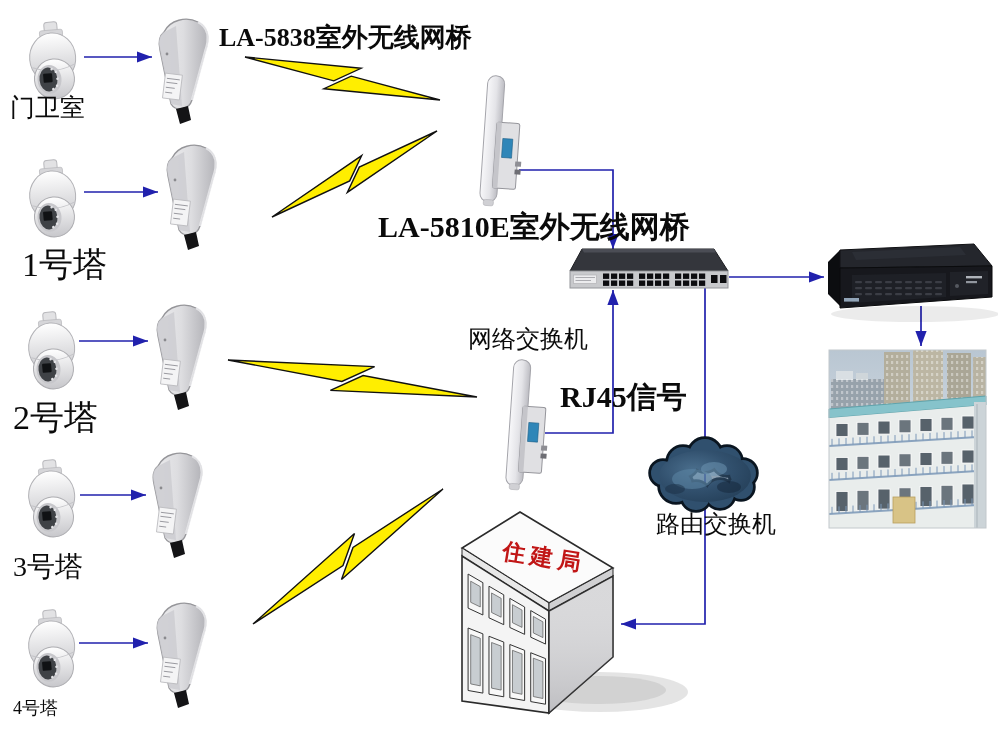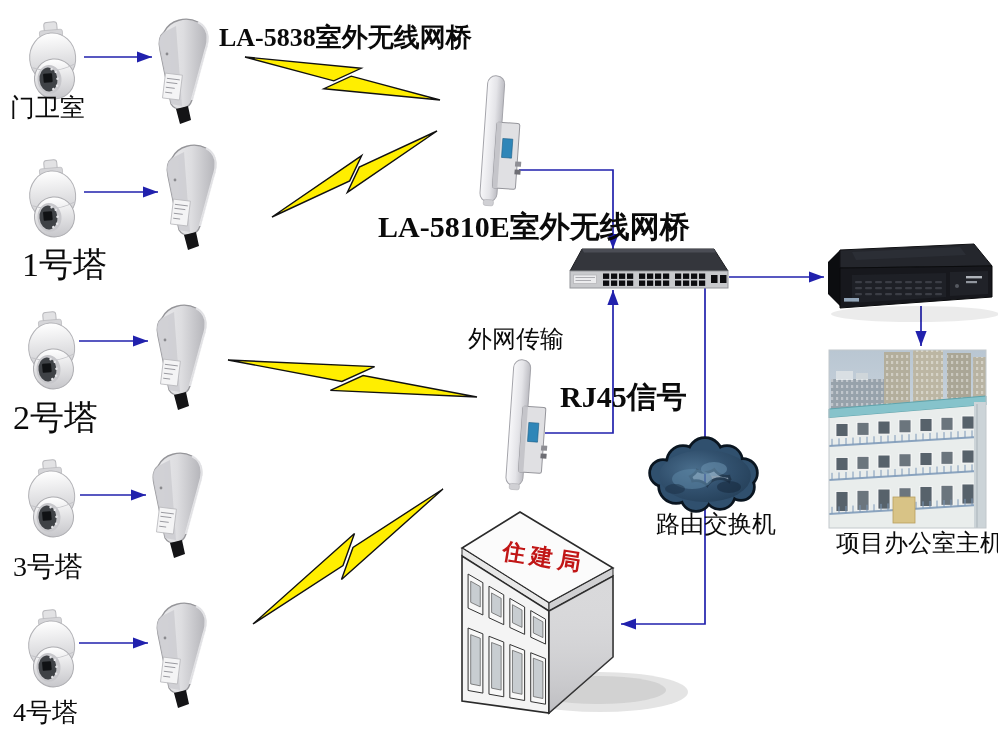--- a/index.html
+++ b/index.html
@@ -501,21 +501,20 @@
         <rect x="974" y="402" width="12" height="126" fill="#ccd4d8"></rect>
         <line x1="977" y1="404" x2="977" y2="528" stroke="#aab4ba" stroke-width="1"></line>
         <rect x="829" y="350" width="157" height="178" fill="none" stroke="#c2c8cc" stroke-width="1"></rect>
       </g>
     </svg>
 
   <div class="lbl bold" style="left:219px;top:24px;font-size:26px">LA-5838室外无线网桥</div>
   <div class="lbl" style="left:10px;top:95px;font-size:25px">门卫室</div>
   <div class="lbl" style="left:22px;top:247px;font-size:34px">1号塔</div>
   <div class="lbl bold" style="left:378px;top:211px;font-size:30px">LA-5810E室外无线网桥</div>
-  <div class="lbl" style="left:468px;top:327px;font-size:24px">外网传输</div>
+  <div class="lbl" style="left:468px;top:327px;font-size:24px">网络交换机</div>
   <div class="lbl bold" style="left:560px;top:381px;font-size:30px">RJ45信号</div>
   <div class="lbl" style="left:13px;top:400px;font-size:34px">2号塔</div>
   <div class="lbl" style="left:656px;top:512px;font-size:24px">路由交换机</div>
   <div class="lbl bold red" style="left:502px;top:546px;font-size:23px;transform:rotate(9deg)">住建局</div>
   <div class="lbl" style="left:13px;top:552px;font-size:28px">3号塔</div>
-  <div class="lbl" style="left:13px;top:699px;font-size:26px">4号塔</div>
-  <div class="lbl" style="left:836px;top:531px;font-size:24px">项目办公室主机</div>
+  <div class="lbl" style="left:13px;top:699px;font-size:18px">4号塔</div>
 </div>
 
 </body></html>

